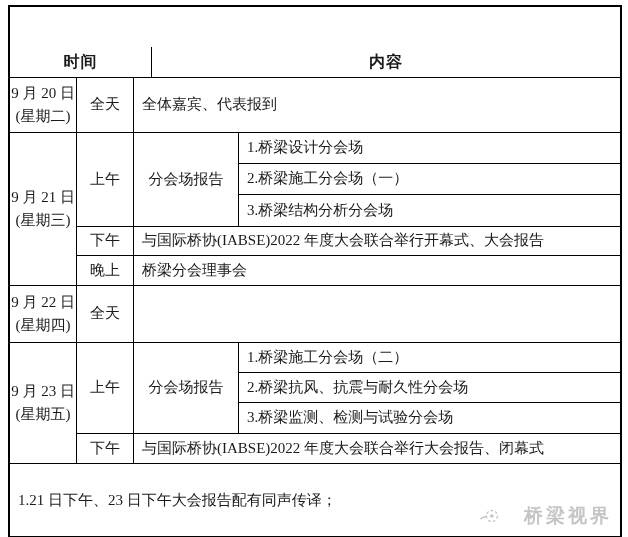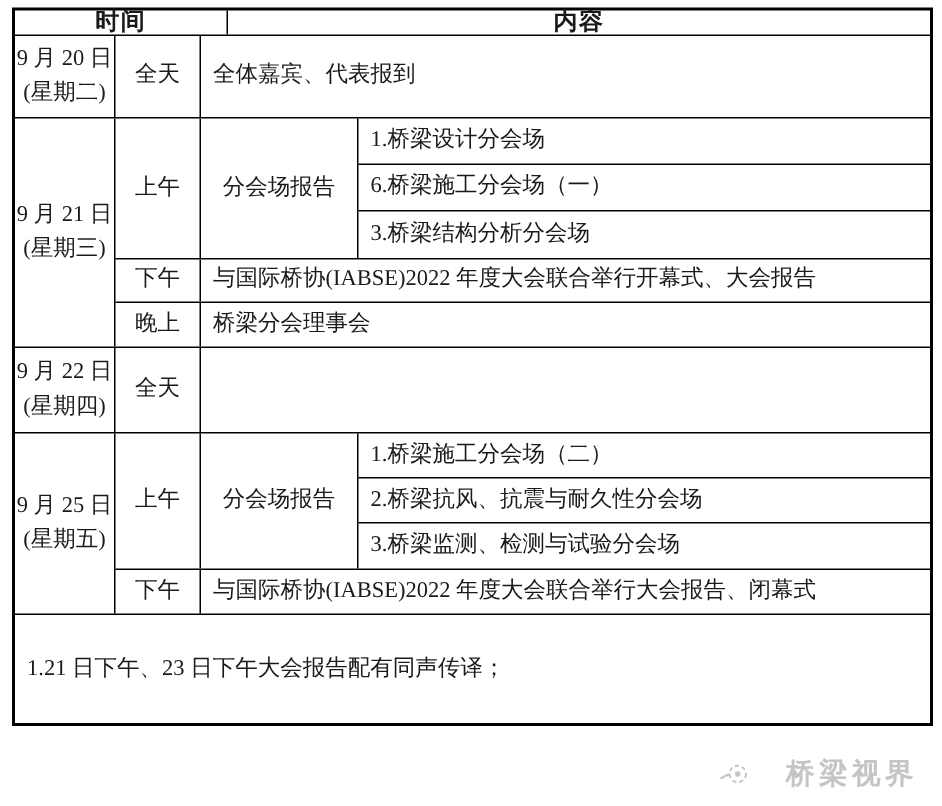--- a/index.html
+++ b/index.html
@@ -39,21 +39,21 @@
     justify-content: flex-start;
     text-align: left;
     padding: 2px 8px;
     border-right: none;
   }
   .c-time   { width: 142px; }
   .c-date   { width: 67px; flex-direction: column; line-height: 1.55; }
   .c-period { width: 57px; }
   .c-label  { width: 105px; }
   .head { font-weight: bold; font-size: 16px; letter-spacing: 1px; }
-  .h-header { height: 17px; }
+  .h-header { height: 31px; margin-top: 40px; }
   .h-day    { height: 55px; }
   .h-item   { height: 31px; }
   .h-item2  { height: 30px; }
   .h-half   { height: 29px; }
   .h-day22  { height: 57px; }
   .h-notes  { height: 72px; }
   .notes-body {
     flex: 1;
     border-right: none;
     padding: 5px 10px 4px 8px;
@@ -106,21 +106,21 @@
     </div>
     <div class="stack">
       <div class="trow">
         <div class="cell c-period">上午</div>
         <div class="cell c-label">分会场报告</div>
         <div class="stack">
           <div class="trow h-item">
             <div class="cell grow">1.桥梁设计分会场</div>
           </div>
           <div class="trow h-item">
-            <div class="cell grow">6.桥梁施工分会场（一）</div>
+            <div class="cell grow">2.桥梁施工分会场（一）</div>
           </div>
           <div class="trow h-item">
             <div class="cell grow">3.桥梁结构分析分会场</div>
           </div>
         </div>
       </div>
       <div class="trow h-half">
         <div class="cell c-period">下午</div>
         <div class="cell grow">与国际桥协(IABSE)2022 年度大会联合举行开幕式、大会报告</div>
       </div>
@@ -134,21 +134,21 @@
   <div class="trow h-day22">
     <div class="cell c-date">
       <span>9 月 22 日</span>
       <span>(星期四)</span>
     </div>
     <div class="cell c-period">全天</div>
   </div>
 
   <div class="trow">
     <div class="cell c-date">
-      <span>9 月 25 日</span>
+      <span>9 月 23 日</span>
       <span>(星期五)</span>
     </div>
     <div class="stack">
       <div class="trow">
         <div class="cell c-period">上午</div>
         <div class="cell c-label">分会场报告</div>
         <div class="stack">
           <div class="trow h-item2">
             <div class="cell grow">1.桥梁施工分会场（二）</div>
           </div>

